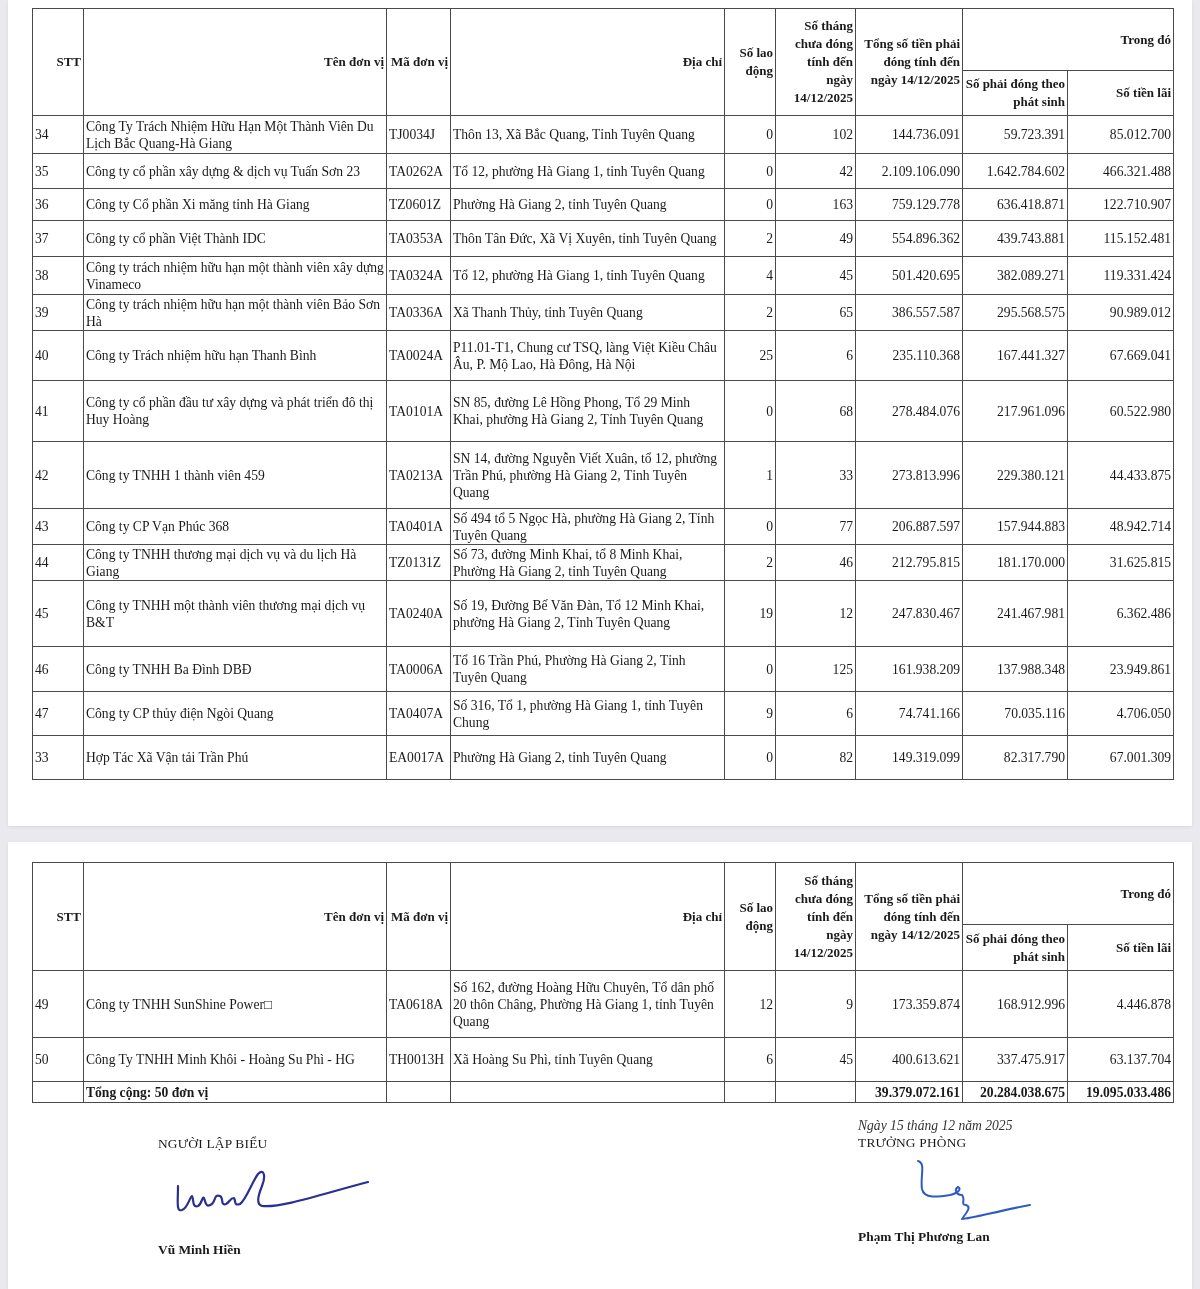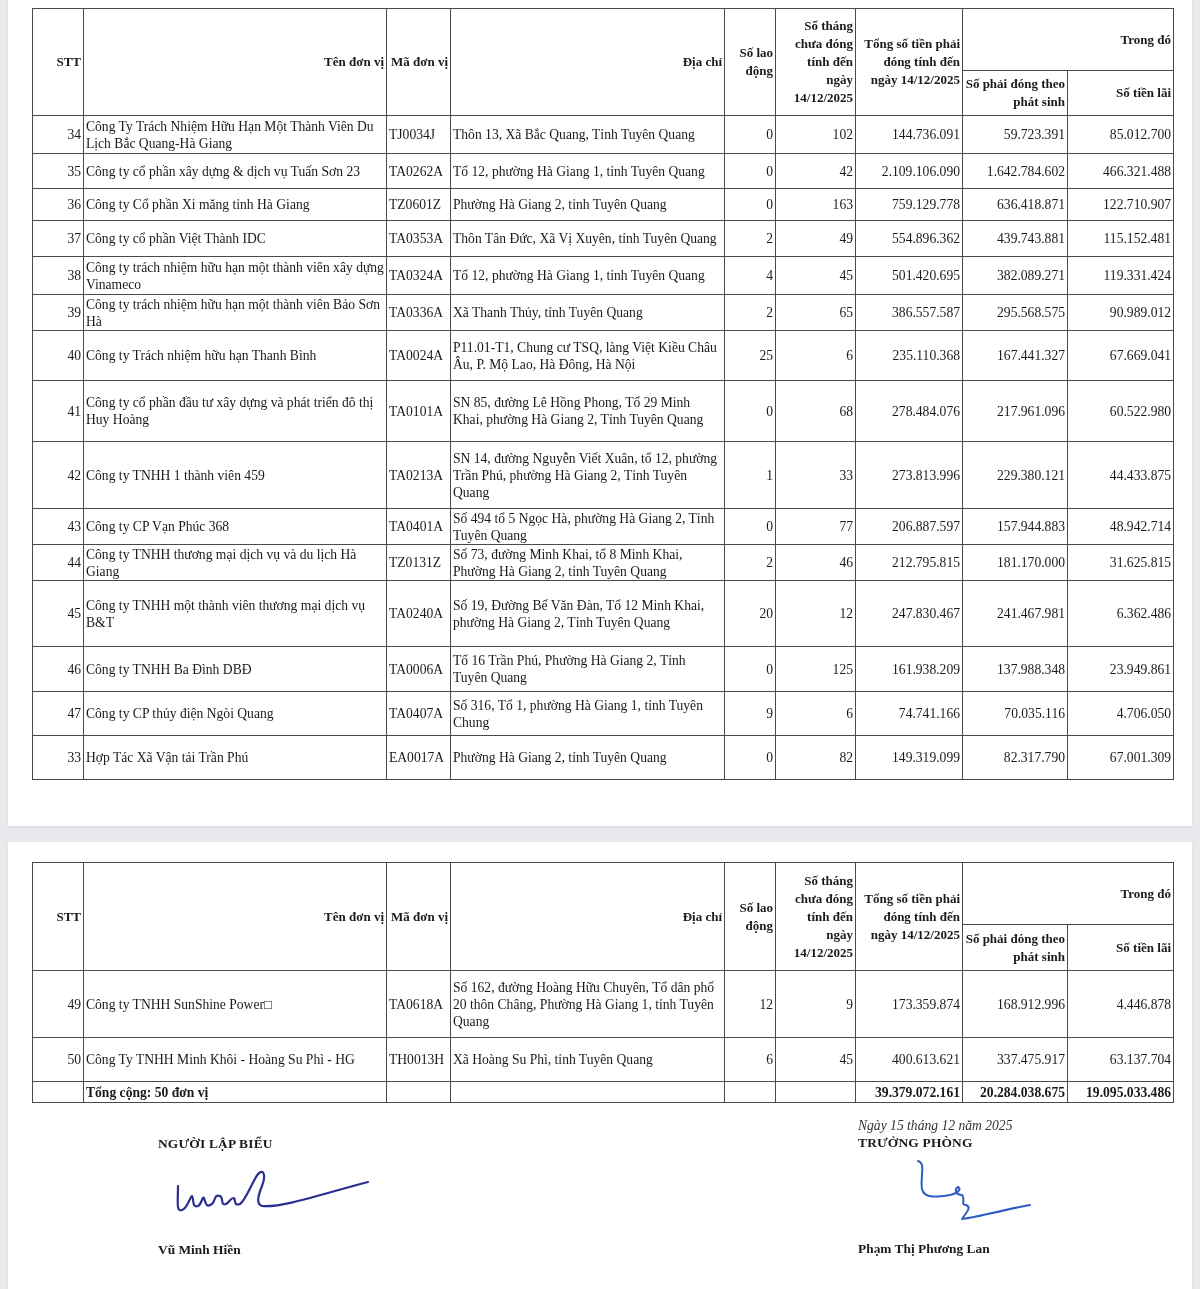--- a/index.html
+++ b/index.html
@@ -34,32 +34,32 @@
     padding: 0 2px;
     vertical-align: middle;
     overflow: hidden;
   }
   table.grid th {
     font-weight: bold;
     text-align: right;
     font-size: 13px;
     line-height: 18px;
   }
-  td.c { text-align: right; }
+  td.c { text-align: left; }
   td.l { text-align: left; }
   td.r { text-align: right; }
   td.b { font-weight: bold; }
   tr.total td { height: 20px; }
 
   .sig {
     position: absolute;
     text-align: left;
     font-size: 13.4px;
   }
-  .sig .title { font-weight: bold; letter-spacing: 0.2px; }
+  .sig .title { font-weight: normal; letter-spacing: 0.2px; }
   .sig .name { font-weight: bold; }
   .sig .date { font-style: italic; color: #333; font-size: 13.6px; }
   .sig svg { display: block; }
 </style>
 </head>
 <body>
 
 <div class="page" id="page1">
   <table class="grid">
     <colgroup>
@@ -209,21 +209,21 @@
         <td class="r">46</td>
         <td class="r">212.795.815</td>
         <td class="r">181.170.000</td>
         <td class="r">31.625.815</td>
       </tr>
       <tr style="height:66px">
         <td class="c">45</td>
         <td class="l">Công ty TNHH một thành viên thương mại dịch vụ B&amp;T</td>
         <td class="l">TA0240A</td>
         <td class="l">Số 19, Đường Bế Văn Đàn, Tổ 12 Minh Khai, phường Hà Giang 2, Tỉnh Tuyên Quang</td>
-        <td class="r">20</td>
+        <td class="r">19</td>
         <td class="r">12</td>
         <td class="r">247.830.467</td>
         <td class="r">241.467.981</td>
         <td class="r">6.362.486</td>
       </tr>
       <tr style="height:45px">
         <td class="c">46</td>
         <td class="l">Công ty TNHH Ba Đình DBĐ</td>
         <td class="l">TA0006A</td>
         <td class="l">Tổ 16 Trần Phú, Phường Hà Giang 2, Tỉnh Tuyên Quang</td>
@@ -332,15 +332,15 @@
     </svg>
     <div class="name" style="margin-top:18px;font-family:Liberation Serif, serif;">Vũ Minh Hiền</div>
   </div>
 
   <div class="sig" style="left:850px; top:276px; width:182px;">
     <div class="date">Ngày 15 tháng 12 năm 2025</div>
     <div class="title" style="margin-top:1px;">TRƯỞNG PHÒNG</div>
     <svg width="180" height="72" viewBox="0 0 180 72" style="margin:4px 0 0 0;">
       <path d="M60 6 C 68 8, 62 22, 64 34 C 66 44, 80 42, 92 40 C 100 38, 104 34, 100 32 C 96 34, 98 40, 104 40 C 108 44, 102 50, 108 50 C 114 52, 108 58, 104 64 C 112 64, 140 56, 172 50" fill="none" stroke="#2d5bc4" stroke-width="2" stroke-linecap="round" stroke-linejoin="round"></path>
     </svg>
-    <div class="name" style="margin-top:14px;">Phạm Thị Phương Lan</div>
+    <div class="name" style="margin-top:2px;">Phạm Thị Phương Lan</div>
   </div>
 </div>
 
 </body></html>

